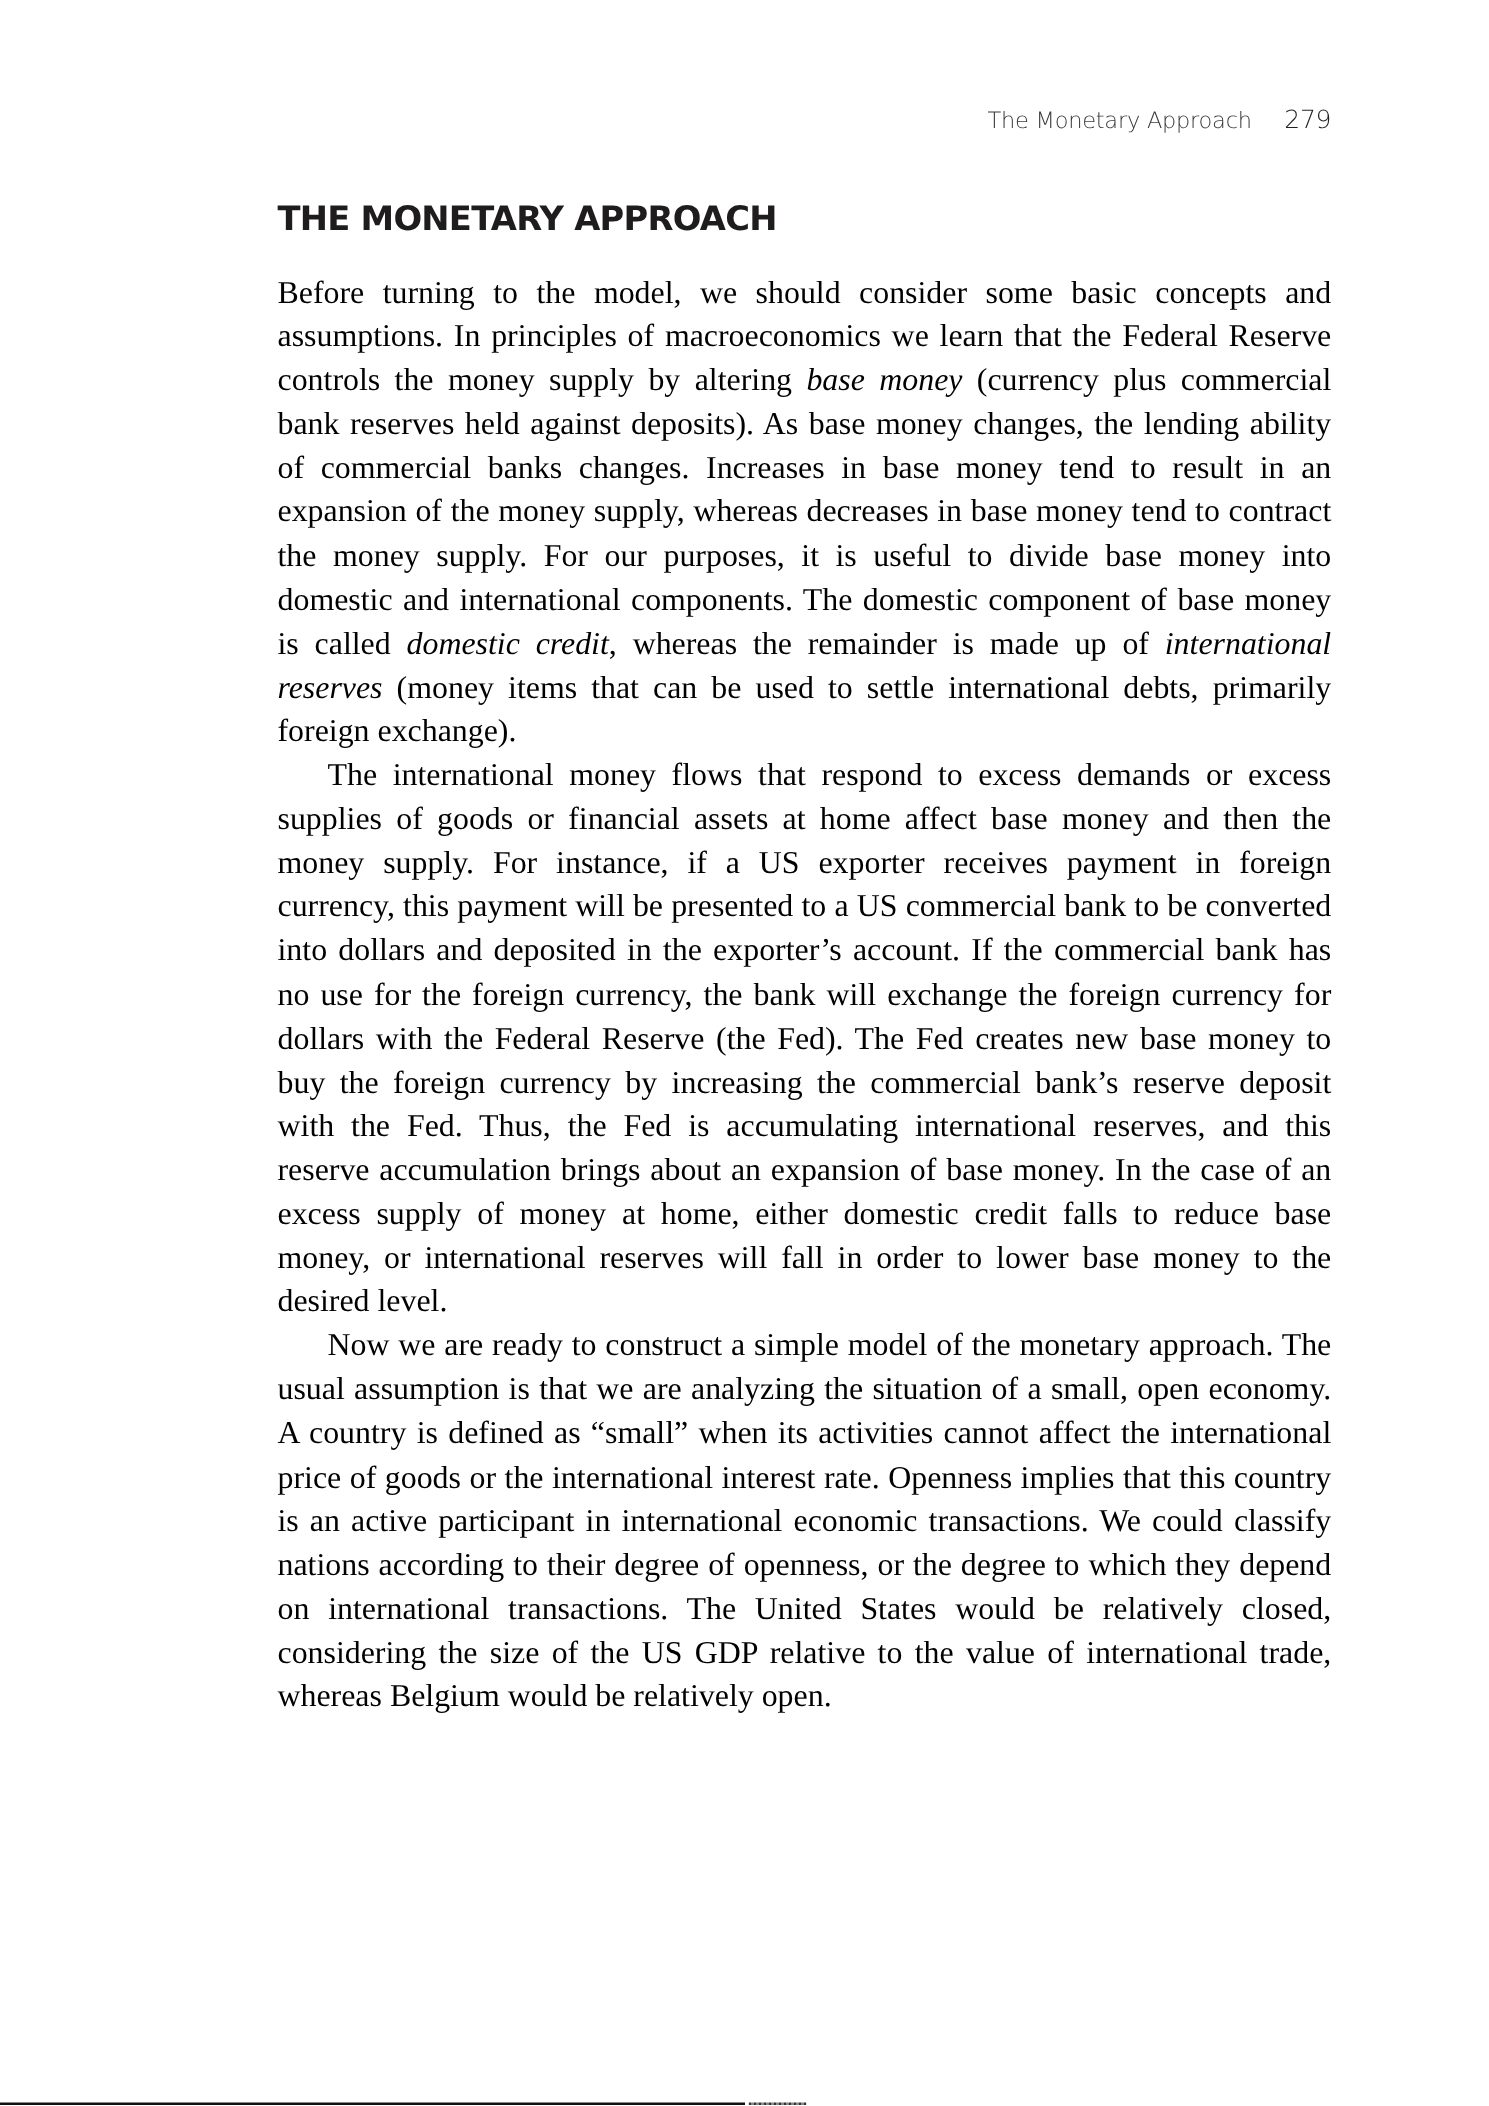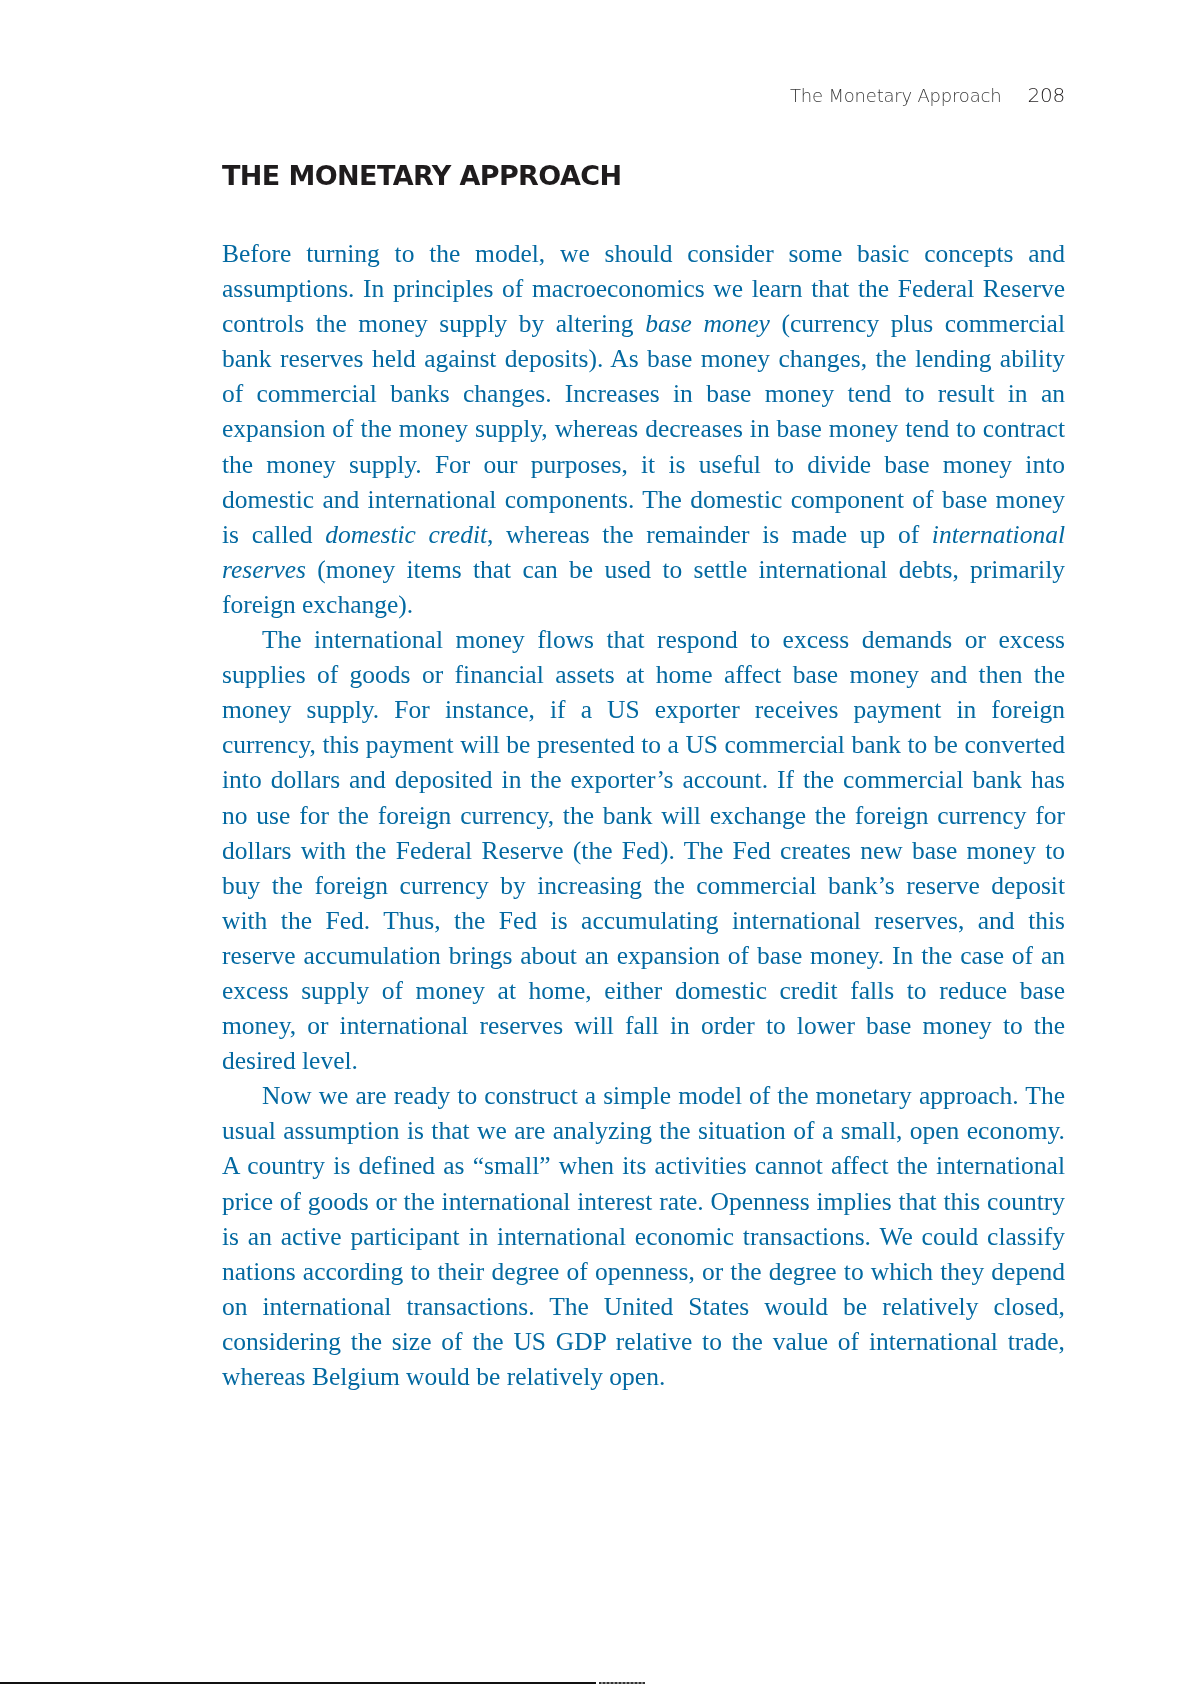--- a/index.html
+++ b/index.html
@@ -43,24 +43,23 @@
       color: #1f1c1d;
     }
     .body-text {
       position: absolute;
       top: 216px;
       left: 222px;
       width: 843px;
       font-family: "Liberation Serif", serif;
       font-size: 25.5px;
       line-height: 35.1px;
-      color: #0369a1;
+      color: #000000;
       text-align: justify;
       hyphens: manual;
-      margin-top: 20px;
     }
     .body-text p {
       margin: 0;
     }
     .body-text p.indent {
       text-indent: 40px;
       font-family: Liberation Serif, serif;
     }
     .body-text em {
       font-style: italic;
@@ -80,21 +79,21 @@
       width: 46px;
       height: 2px;
       background: repeating-linear-gradient(90deg, #333 0 2px, #888 2px 4px);
     }
   </style>
 </head>
 <body>
 
 <div class="running-head">
   <span class="running-title">The Monetary Approach</span>
-  <span class="page-number">208</span>
+  <span class="page-number">279</span>
 </div>
 
 <h2 class="section-heading">THE MONETARY APPROACH</h2>
 
 <div class="body-text">
   <p><span>Before turning to the model, we should consider some basic concepts and assumptions. In principles of macroeconomics we learn that the Federal Reserve controls the money supply by altering </span><em>base money</em><span> (currency plus commercial bank reserves held against deposits). As base money changes, the lending ability of commercial banks changes. Increases in base money tend to result in an expansion of the money supply, whereas decreases in base money tend to contract the money supply. For our purposes, it is useful to divide base money into domestic and international components. The domestic component of base money is called </span><em>domestic credit</em><span>, whereas the remainder is made up of </span><em>international reserves</em><span> (money items that can be used to settle international debts, primarily foreign exchange).</span></p>
   <p class="indent"><span>The international money flows that respond to excess demands or excess supplies of goods or financial assets at home affect base money and then the money supply. For instance, if a US exporter receives payment in foreign currency, this payment will be presented to a US commercial bank to be converted into dollars and deposited in the exporter’s account. If the commercial bank has no use for the foreign currency, the bank will exchange the foreign currency for dollars with the Federal Reserve (the Fed). The Fed creates new base money to buy the foreign currency by increasing the commercial bank’s reserve deposit with the Fed. Thus, the Fed is accumulating international reserves, and this reserve accumulation brings about an expansion of base money. In the case of an excess supply of money at home, either domestic credit falls to reduce base money, or inter­national reserves will fall in order to lower base money to the desired level.</span></p>
   <p class="indent"><span>Now we are ready to construct a simple model of the monetary approach. The usual assumption is that we are analyzing the situation of a small, open economy. A country is defined as “small” when its activities cannot affect the international price of goods or the international interest rate. Openness implies that this country is an active participant in interna­tional economic transactions. We could classify nations according to their degree of openness, or the degree to which they depend on international transactions. The United States would be relatively closed, considering the size of the US GDP relative to the value of international trade, whereas Belgium would be relatively open.</span></p>
 </div>
 

